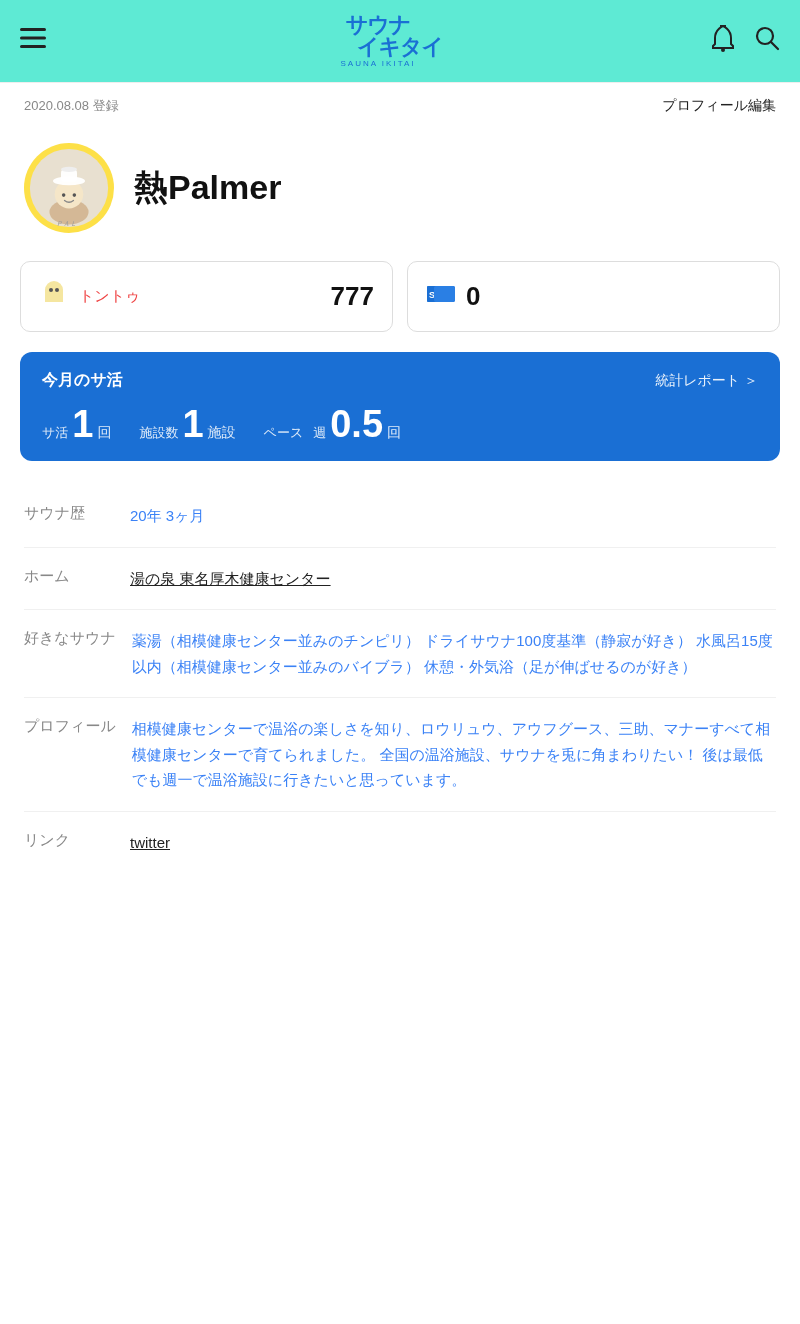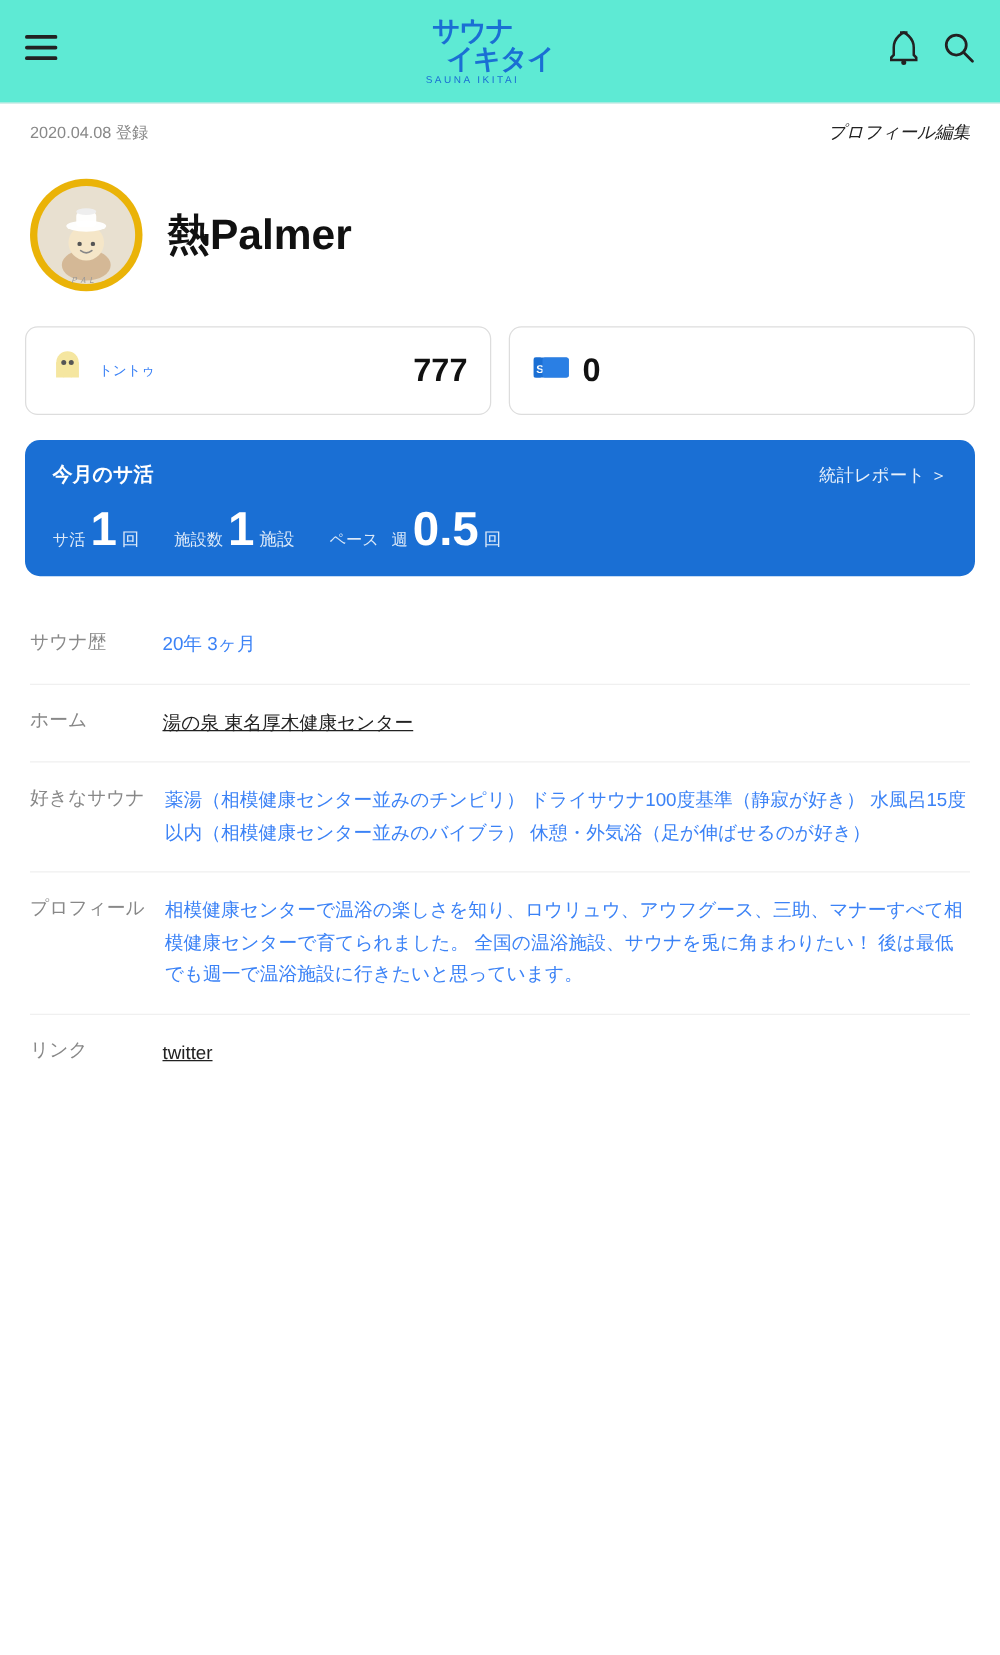--- a/index.html
+++ b/index.html
@@ -45,36 +45,35 @@
       align-items: center;
       padding: 14px 24px 8px 24px;
       color: #888;
       font-size: 13px;
     }
     .edit-profile-link {
       color: #222;
       text-decoration: none;
       font-size: 14px;
       cursor: pointer;
-      font-style: italic;
     }
 
     
     .profile-section {
       display: flex;
       align-items: center;
       padding: 20px 24px 28px 24px;
       gap: 20px;
     }
     .avatar-wrap {
       width: 90px;
       height: 90px;
       border-radius: 50%;
       overflow: hidden;
-      background: #eab308;
+      background: #fde047;
       display: flex;
       align-items: center;
       justify-content: center;
       flex-shrink: 0;
       text-align: right;
     }
     
     .avatar-svg {
       width: 80px;
       height: 80px;
@@ -98,22 +97,22 @@
       padding: 16px 18px;
       display: flex;
       align-items: center;
       gap: 10px;
       background: #fff;
     }
     .stat-icon {
       font-size: 26px;
     }
     .stat-label {
-      font-size: 11px;
-      color: #3b82f6;
+      font-size: 15px;
+      color: #ef4444;
       flex: 1;
     }
     .stat-value {
       font-size: 26px;
       font-weight: 700;
       color: #111;
     }
 
     
     .activity-banner {
@@ -238,21 +237,21 @@
     <button class="icon-btn">
       <svg width="26" height="26" viewBox="0 0 26 26" fill="none">
         <circle cx="11" cy="11" r="8" stroke="#222" stroke-width="2.2" fill="none"></circle>
         <line x1="17" y1="17" x2="24" y2="24" stroke="#222" stroke-width="2.2" stroke-linecap="round"></line>
       </svg>
     </button>
   </div>
 </header>
 
 <div class="meta-bar">
-  <span>2020.04.08 登録</span>
+  <span>2020.08.08 登録</span>
   <a class="edit-profile-link">プロフィール編集</a>
 </div>
 
 <div class="profile-section">
   <div class="avatar-wrap">
 
     <svg class="avatar-svg" viewBox="0 0 90 90" xmlns="http://www.w3.org/2000/svg">
 
       <circle cx="45" cy="45" r="44" fill="#e8e0d0"></circle>
 

